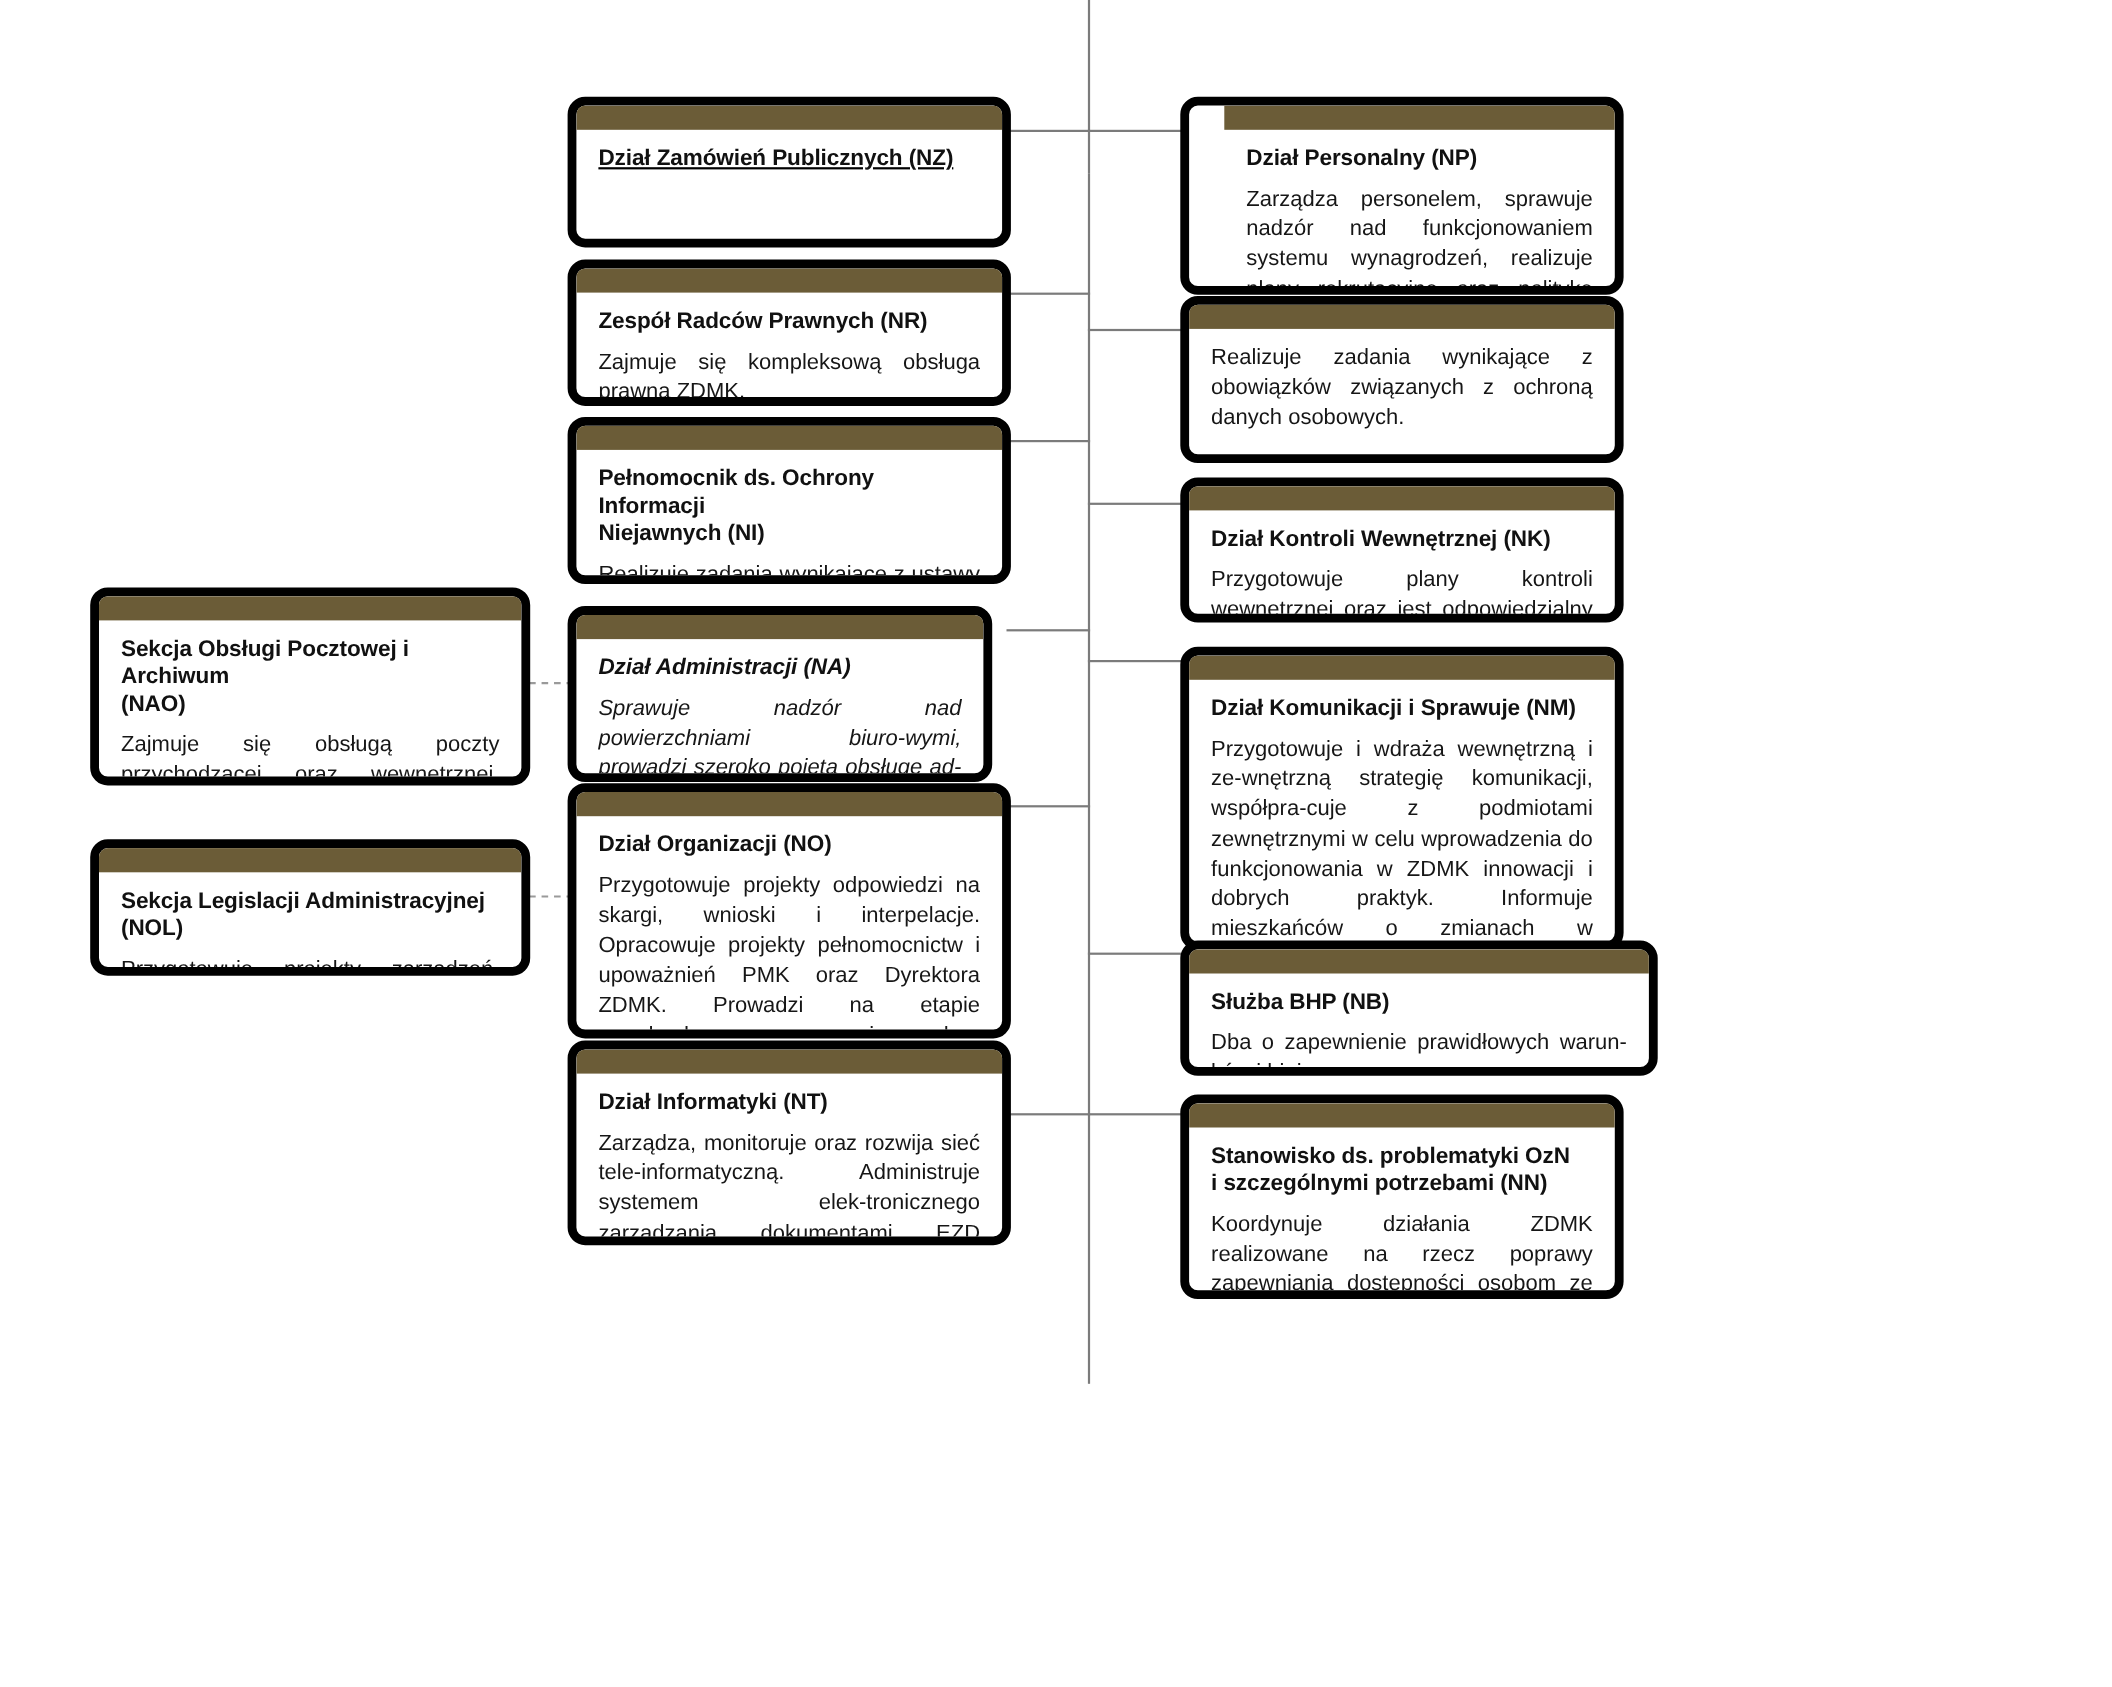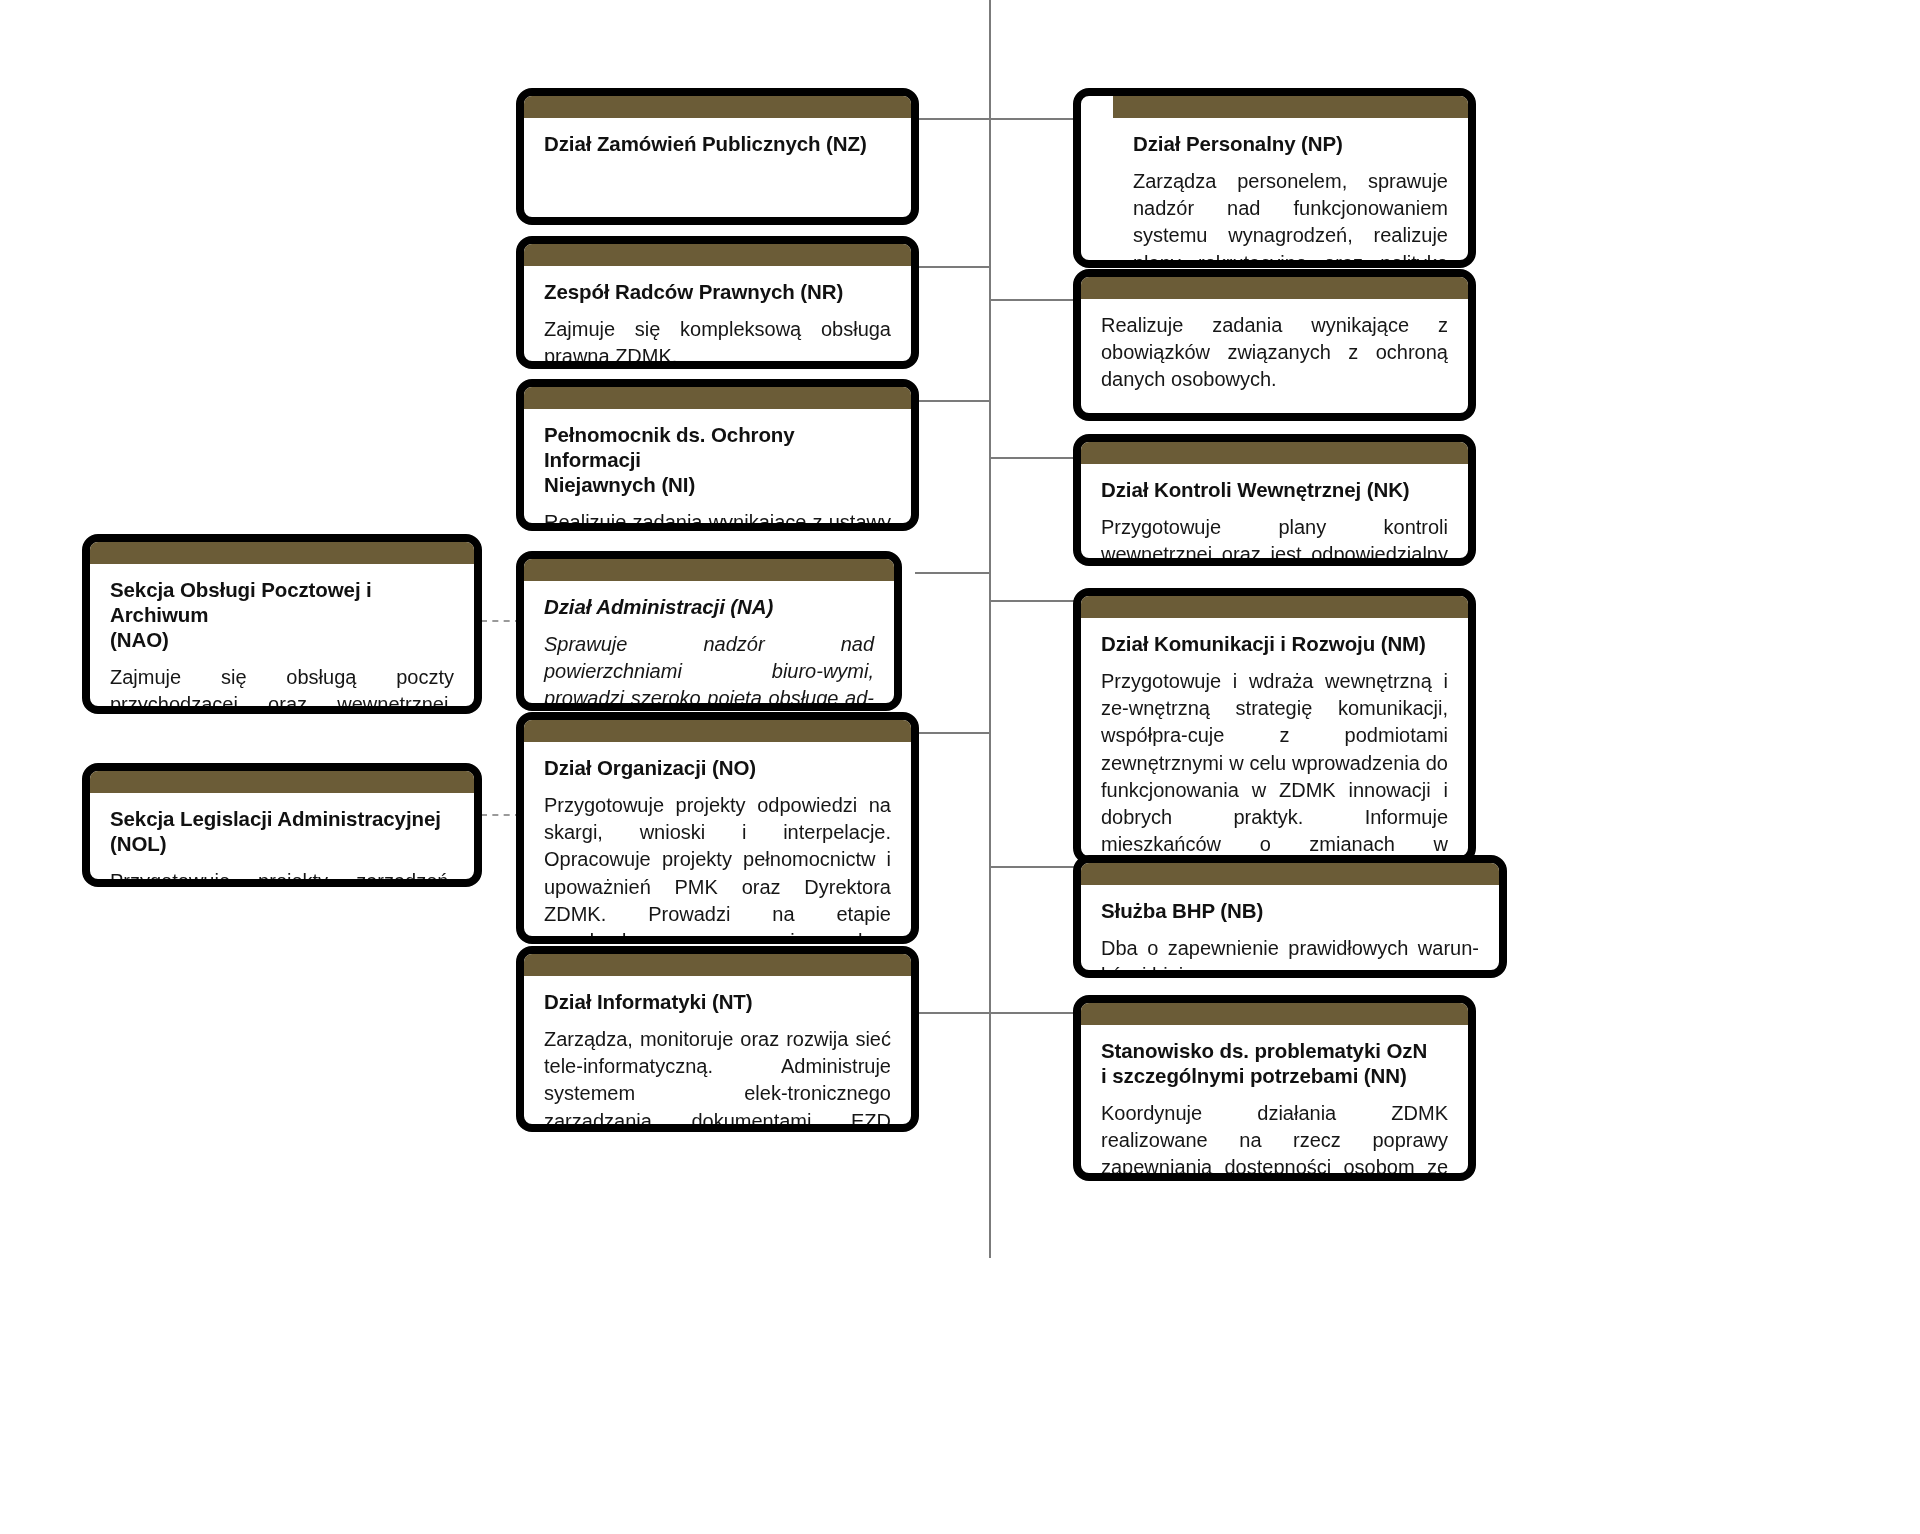--- a/index.html
+++ b/index.html
@@ -75,21 +75,21 @@
   <div class="conn h" style="left:989px;top:118px;width:88px;"></div>
   <div class="conn h" style="left:989px;top:299px;width:88px;"></div>
   <div class="conn h" style="left:989px;top:457px;width:88px;"></div>
   <div class="conn h" style="left:989px;top:600px;width:88px;"></div>
   <div class="conn h" style="left:989px;top:866px;width:88px;"></div>
   <div class="conn h" style="left:989px;top:1012px;width:88px;"></div>
 
   <div class="dconn" style="left:481px;top:620px;width:40px;"></div>
   <div class="dconn" style="left:481px;top:814px;width:40px;"></div>
 
-  <div class="node" style="left:516px;top:88px;width:403px;height:137px;">
+  <div class="node" style="left:516px;top:88px;width:403px;height:137px;text-decoration:underline;">
     <div class="bar"></div>
     <div class="body">
       <div class="title">Dział Zamówień Publicznych (NZ)</div>
     </div>
   </div>
 
   <div class="node" style="left:516px;top:236px;width:403px;height:133px;">
     <div class="bar"></div>
     <div class="body">
       <div class="title">Zespół Radców Prawnych  (NR)</div>
@@ -166,21 +166,21 @@
     <div class="bar"></div>
     <div class="body">
       <div class="title">Dział Kontroli Wewnętrznej (NK)</div>
       <div class="desc">Przygotowuje plany kontroli wewnętrznej oraz jest odpowiedzialny za ich realizację.</div>
     </div>
   </div>
 
   <div class="node" style="left:1073px;top:588px;width:403px;height:276px;">
     <div class="bar"></div>
     <div class="body">
-      <div class="title">Dział Komunikacji i Rozwoju (NM)</div>
+      <div class="title">Dział Komunikacji i Sprawuje (NM)</div>
       <div class="desc">Przygotowuje i wdraża wewnętrzną i ze-wnętrzną strategię komunikacji, współpra-cuje z podmiotami zewnętrznymi w celu wprowadzenia do funkcjonowania w ZDMK innowacji i dobrych praktyk. Informuje mieszkańców o zmianach w organizacji ruchu. Na bieżąco kontaktuje się z mediami. Nadzoruje konsultacje społeczne.</div>
     </div>
   </div>
 
   <div class="node" style="left:1073px;top:855px;width:434px;height:123px;">
     <div class="bar"></div>
     <div class="body">
       <div class="title">Służba BHP (NB)</div>
       <div class="desc">Dba o zapewnienie prawidłowych warun-ków i higieny pracy.</div>
     </div>

